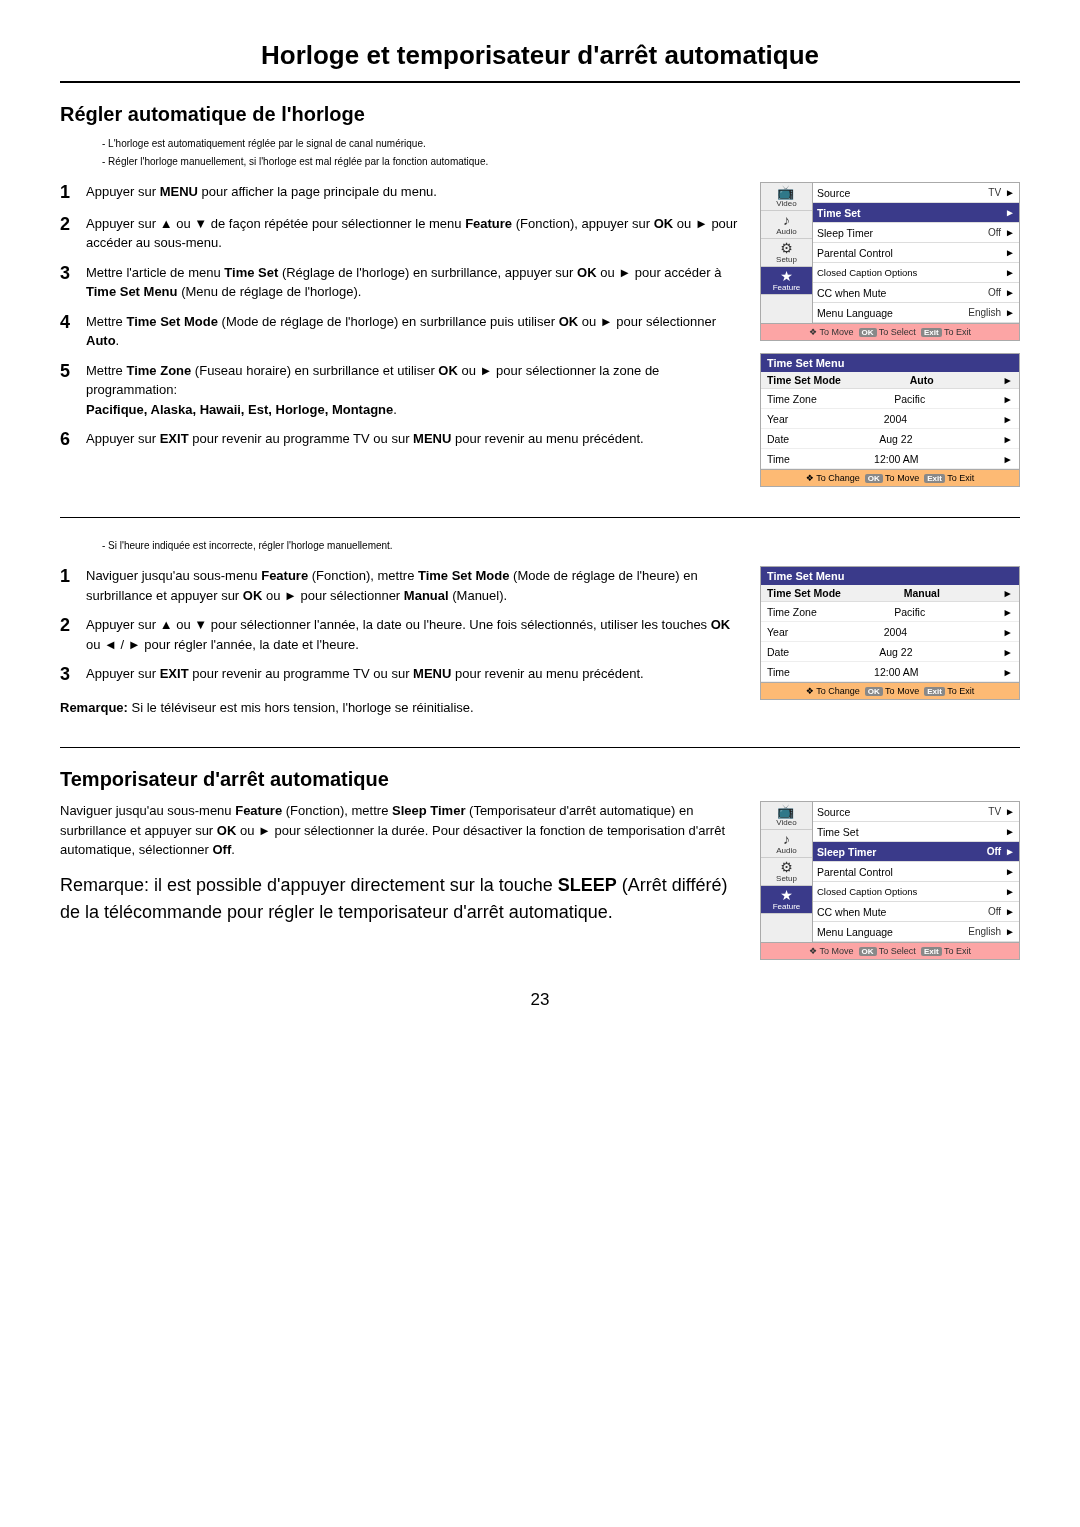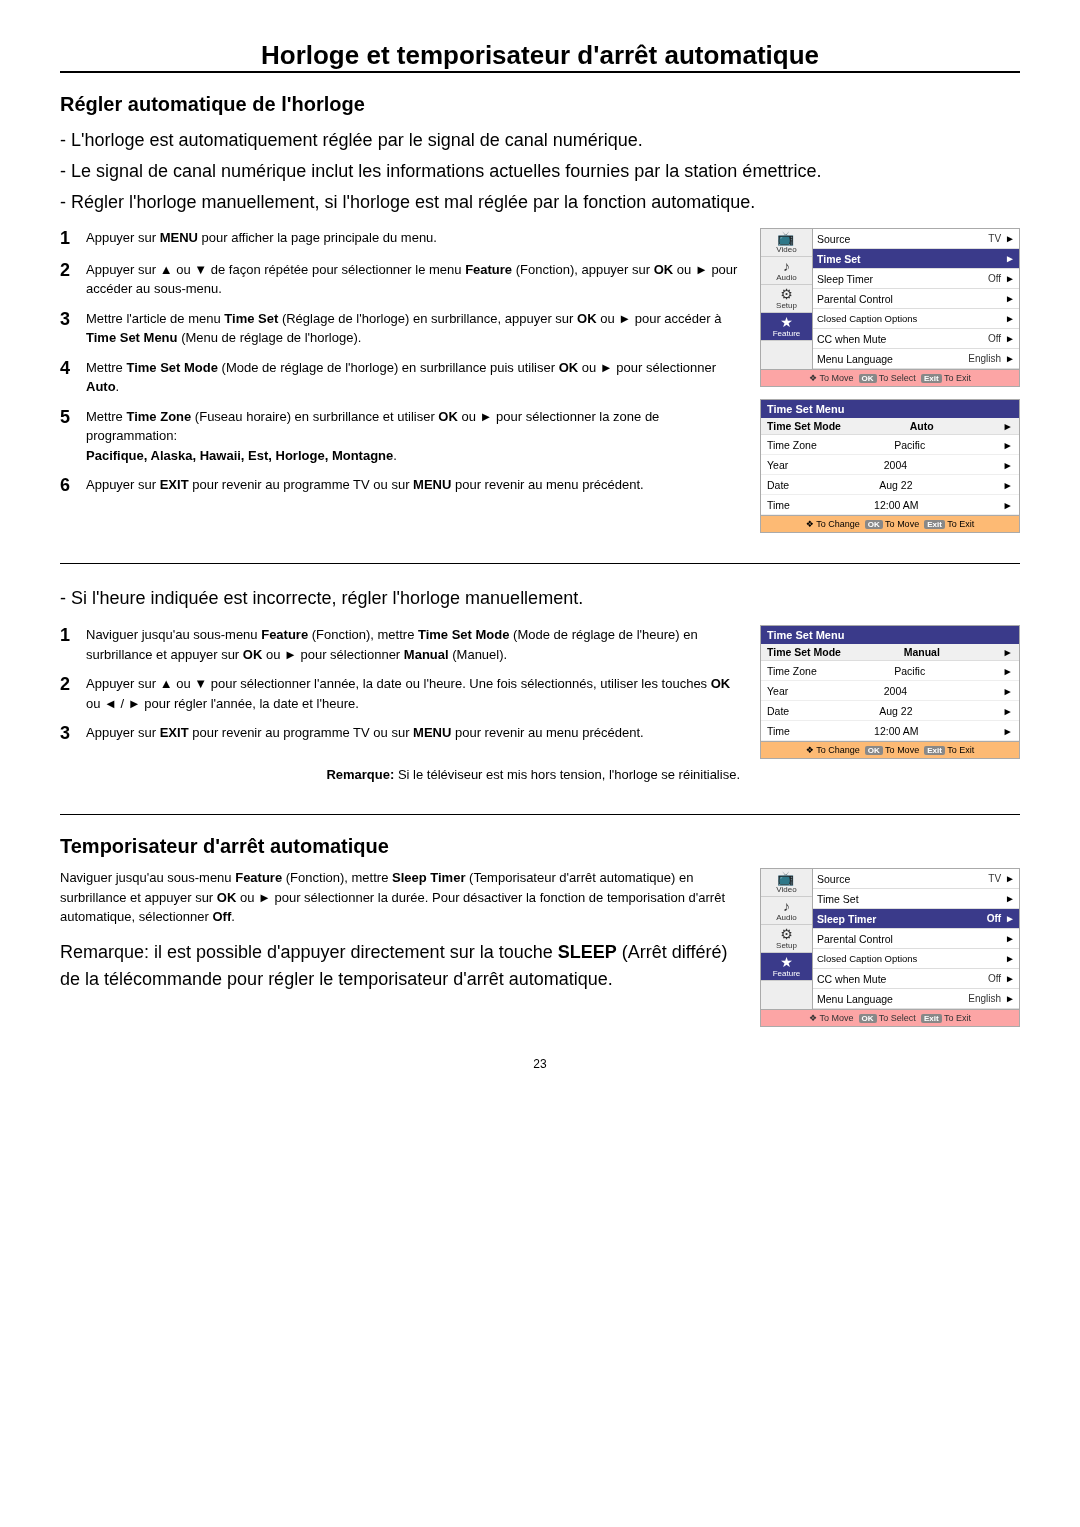--- a/index.html
+++ b/index.html
@@ -11,20 +11,21 @@
       width: 1080px;
       min-height: 1527px;
       padding: 40px 60px;
     }
 
     .main-title {
       text-align: center;
       font-size: 26px;
       font-weight: bold;
       border-bottom: 2px solid #000;
+      padding-bottom: 10px;
       margin-bottom: 20px;
     }
 
     .section-title {
       font-size: 20px;
       font-weight: bold;
       margin-bottom: 10px;
     }
 
     .section {
@@ -32,21 +33,22 @@
     }
 
     .bullets {
       margin-bottom: 12px;
       line-height: 1.6;
     }
 
     .bullets p {
       padding-left: 0;
       margin-bottom: 2px;
-      font-size: 18px;
+      font-size: 10px;
+      margin-left: 42px;
     }
 
     .steps-container {
       display: flex;
       gap: 20px;
       align-items: flex-start;
     }
 
     .steps-left {
       flex: 1;
@@ -217,43 +219,41 @@
       border: none;
       border-top: 1px solid #000;
       margin: 20px 0;
     }
 
     .note-bold {
       font-weight: bold;
     }
 
     .note-text {
-      margin-top: 20px;
+      margin-top: 12px;
       font-size: 13px;
       line-height: 1.5;
-      text-align: right;
     }
 
     .page-number {
       text-align: center;
       margin-top: 30px;
-      font-size: 12px;
+      font-size: 17px;
     }
   </style>
 </head>
 <body>
 
 <h1 class="main-title">Horloge et temporisateur d'arrêt automatique</h1>
 
 <div class="section">
   <h2 class="section-title">Régler automatique de l'horloge</h2>
 
   <div class="bullets">
     <p>- L'horloge est automatiquement réglée par le signal de canal numérique.</p>
-    <p>- Le signal de canal numérique inclut les informations actuelles fournies par la station émettrice.</p>
     <p>- Régler l'horloge manuellement, si l'horloge est mal réglée par la fonction automatique.</p>
   </div>
 
   <div class="steps-container">
     <div class="steps-left">
 
       <div class="step">
         <span class="step-number">1</span>
         <span class="step-text">Appuyer sur <strong>MENU</strong> pour afficher la page principale du menu.</span>
       </div>

